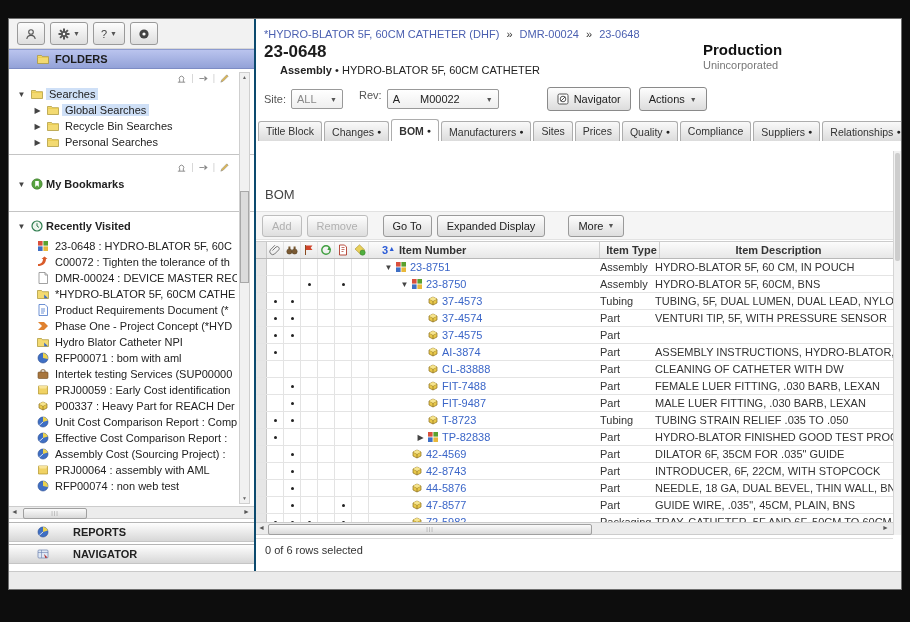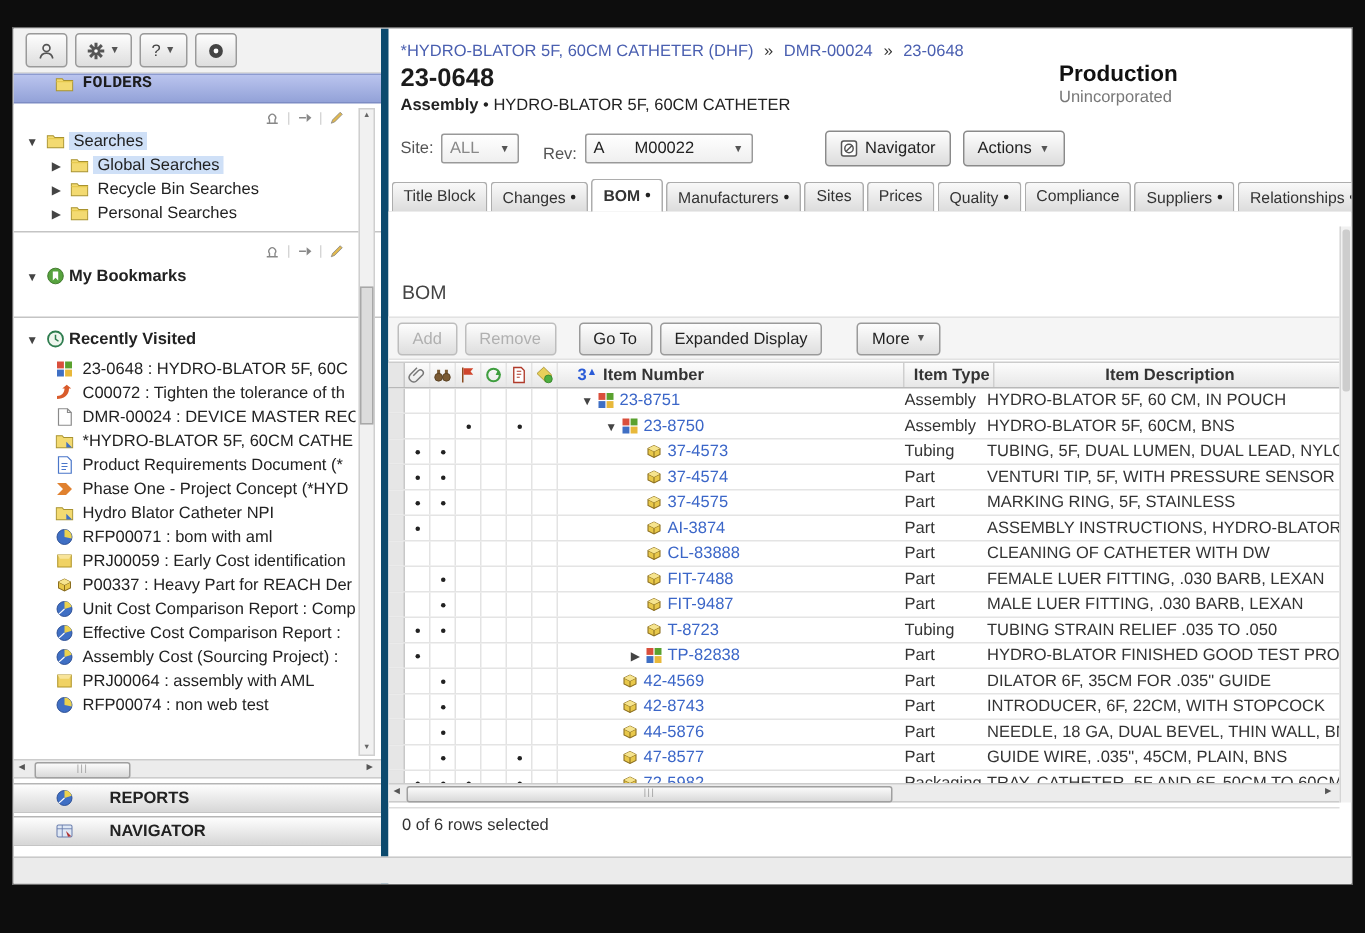--- a/index.html
+++ b/index.html
@@ -13,22 +13,22 @@
 
   
   .sidebar{position:absolute;left:0;top:0;width:245px;height:552px;background:#fff;}
   .sb-toolbar{position:absolute;left:0;top:0;width:100%;height:30px;background:#f2f2f2;
               border-bottom:1px solid #d8d8d8;display:flex;align-items:center;padding-left:8px;box-sizing:border-box;gap:5px;}
   .tb-btn{height:21px;border:1px solid #9a9a9a;border-radius:3px;background:linear-gradient(#fdfdfd,#dedede);
           display:flex;align-items:center;justify-content:center;gap:3px;padding:0 7px;font-size:11px;color:#444;}
   .caret{font-size:7px;color:#555;}
   .folders-bar{position:absolute;left:0;top:30px;width:100%;height:20px;
                background:linear-gradient(#bac4ee,#93a2d8);border-top:1px solid #8d9bd0;border-bottom:1px solid #7d8cc4;
-               display:flex;align-items:flex-start;padding-left:28px;box-sizing:border-box;gap:6px;
-               font-weight:bold;color:#1c1c1c;font-family:Liberation Mono, monospace;}
+               display:flex;align-items:center;padding-left:28px;box-sizing:border-box;gap:6px;
+               font-weight:bold;color:#1c1c1c;}
   .tree-area{position:absolute;left:0;top:51px;width:100%;height:436px;background:#fff;overflow:hidden;}
   .mini-toolbar{height:16px;display:flex;justify-content:flex-end;align-items:center;gap:4px;padding-right:24px;color:#bbb;}
   .mini-toolbar .icn{width:11px;height:11px;}
   .msep{color:#ccc;font-size:9px;}
   .tree-row{height:16px;display:flex;align-items:center;gap:3px;white-space:nowrap;}
   .tree-label{padding:0 3px;color:#222;}
   .tree-label.hl{background:#cfe0f7;}
   .panel-sep{height:1px;background:#c4c4c4;margin:4px 0;}
   .sec-head{font-weight:bold;color:#222;}
   .recent-row{height:16px;display:flex;align-items:center;gap:6px;padding-left:28px;white-space:nowrap;overflow:hidden;width:200px;}
@@ -43,39 +43,39 @@
   .hs-left{position:absolute;left:2px;top:1px;font-size:7px;color:#555;}
   .hs-right{position:absolute;right:4px;top:1px;font-size:7px;color:#555;}
   .hs-thumb{position:absolute;left:14px;top:1px;width:62px;height:9px;background:linear-gradient(#fbfbfb,#d9d9d9);
             border:1px solid #a0a0a0;border-radius:2px;text-align:center;line-height:8px;font-size:6px;color:#999;letter-spacing:1px;}
   .sb-section{position:absolute;left:0;width:100%;height:20px;background:linear-gradient(#fefefe,#d7d7d7);
               border-top:1px solid #b5b5b5;border-bottom:1px solid #c5c5c5;box-sizing:border-box;
               display:flex;align-items:center;gap:24px;padding-left:28px;font-weight:bold;color:#222;}
   .frame-footer{position:absolute;left:0;top:552px;width:100%;height:20px;background:#ebebeb;border-top:1px solid #c9c9c9;}
 
   
-  .main{position:absolute;left:245px;top:0;right:0;height:572px;border-left:5px solid #0c4a6e;background:#fff;}
+  .main{position:absolute;left:245px;top:0;right:0;height:572px;border-left:2px solid #0c4a6e;background:#fff;}
   .breadcrumb{position:absolute;left:8px;top:9px;white-space:nowrap;}
   .bc-link{color:#4a5fb0;text-decoration:none;cursor:pointer;}
   .bc-sep{color:#333;margin:0 4px;}
   .page-title{position:absolute;left:8px;top:23px;font-size:17px;font-weight:bold;color:#1c1c1c;}
   .stage{position:absolute;left:447px;top:22px;}
   .stage-main{font-size:15px;font-weight:bold;color:#111;}
   .stage-sub{font-size:11px;color:#777;margin-top:1px;}
-  .subtitle{position:absolute;left:8px;top:45px;color:#222;}
+  .subtitle{position:absolute;left:24px;top:45px;color:#222;}
   .subtitle b{font-weight:bold;}
   .controls{position:absolute;left:8px;top:68px;height:24px;display:flex;align-items:center;}
   .ctl-label{color:#555;margin-right:5px;}
   .selbox{height:20px;border:1px solid #999;border-radius:2px;background:linear-gradient(#fff,#efefef);
           display:flex;align-items:center;padding:0 5px;gap:6px;box-sizing:border-box;}
   .sel-site{width:52px;color:#888;justify-content:space-between;}
   .sel-rev{width:112px;color:#222;}
   .sel-rev .rv2{margin-left:14px;}
   .sel-rev .caret{margin-left:auto;}
-  .grp-rev{margin-left:16px;display:flex;align-items:flex-end;}
+  .grp-rev{margin-left:16px;display:flex;align-items:flex-start;}
   .pushbtn{height:22px;border:1px solid #8a8a8a;border-radius:3px;background:linear-gradient(#fdfdfd,#dcdcdc);
            display:flex;align-items:center;gap:5px;padding:0 9px;color:#222;}
   .btn-nav{margin-left:48px;}
   .btn-actions{margin-left:8px;}
   .tabbar{position:absolute;left:0;top:100px;right:0;height:22px;border-bottom:1px solid #adadad;
           display:flex;align-items:flex-end;overflow:hidden;padding-left:2px;}
   .tab{height:19px;line-height:19px;padding:0 7px;margin-right:2px;flex-shrink:0;
        background:linear-gradient(#f9f9f9,#dcdcdc);border:1px solid #adadad;border-bottom:none;
        border-radius:3px 3px 0 0;font-size:10.5px;color:#333;white-space:nowrap;}
   .tab.active{background:#fff;height:21px;line-height:21px;position:relative;z-index:2;margin-bottom:-1px;
@@ -345,20 +345,29 @@
               <svg viewBox="0 0 12 12">
                 <circle cx="6" cy="6" r="5" fill="#3f6fc4" stroke="#27498f" stroke-width=".6"></circle>
                 <path d="M6 6 L6 1 A5 5 0 0 1 10.8 7 Z" fill="#ecd24e"></path>
               </svg>
             </span>
             <span class="recent-label">RFP00071 : bom with aml</span>
           </div>
           <div class="recent-row">
             <span class="icn">
               <svg viewBox="0 0 12 12">
+                <rect x="1" y="4" width="10" height="6.5" rx="1" fill="#a8763e" stroke="#6e4b22" stroke-width=".6"></rect>
+                <path d="M4 4 V2.8 a1 1 0 0 1 1-1 h2 a1 1 0 0 1 1 1 V4" fill="none" stroke="#6e4b22" stroke-width=".9"></path>
+              </svg>
+            </span>
+            <span class="recent-label">Intertek testing Services (SUP00000</span>
+          </div>
+          <div class="recent-row">
+            <span class="icn">
+              <svg viewBox="0 0 12 12">
                 <path d="M1.5 2 h9 v8 h-9 z" fill="#f0d264" stroke="#b09428" stroke-width=".7"></path>
                 <path d="M1.5 2 h9 l-1.5 2.5 h-6 z" fill="#f8e49a"></path>
               </svg>
             </span>
             <span class="recent-label">PRJ00059 : Early Cost identification</span>
           </div>
           <div class="recent-row">
             <span class="icn">
               <svg viewBox="0 0 12 12">
                 <path d="M2 4 L6 2 L10 4 L10 8 L6 10 L2 8 Z" fill="#e8c84a" stroke="#8a6d1f" stroke-width=".7"></path>
@@ -709,21 +718,20 @@
               <span class="icn">
                 <svg viewBox="0 0 12 12">
                   <path d="M2 4 L6 2 L10 4 L10 8 L6 10 L2 8 Z" fill="#e8c84a" stroke="#8a6d1f" stroke-width=".7"></path>
                   <path d="M2 4 L6 6 L10 4 M6 6 V10" fill="none" stroke="#8a6d1f" stroke-width=".7"></path>
                   <path d="M2 4 L6 2 L10 4 L6 6 Z" fill="#f6e48e"></path>
                 </svg>
               </span>
               <a class="numlink">37-4575</a>
             </div>
             <div class="ctype">Part</div>
-            <div class="cdesc">MARKING RING, 5F, STAINLESS</div>
           </div>
           <div class="trow">
             <div class="gut"></div>
             <div class="dcell">
               <span class="dot"></span>
             </div>
             <div class="dcell"></div>
             <div class="dcell"></div>
             <div class="dcell"></div>
             <div class="dcell"></div>

